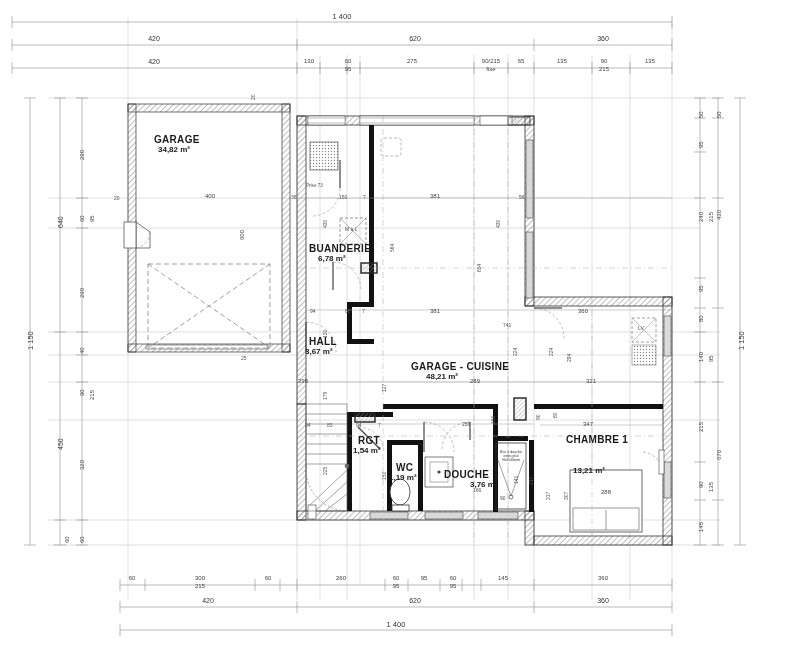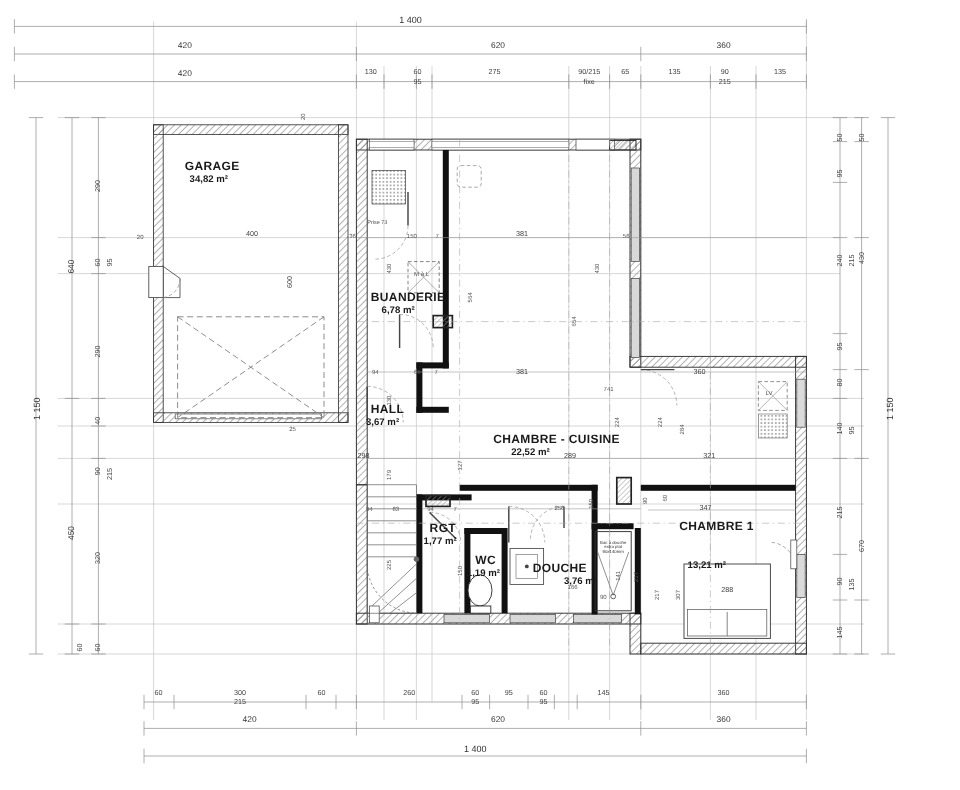--- a/index.html
+++ b/index.html
@@ -342,25 +342,25 @@
 
 <div class="lbl room-name" style="left:154px;top:134px;">GARAGE</div>
 <div class="lbl room-area" style="left:158px;top:145px;">34,82 m²</div>
 
 <div class="lbl room-name" style="left:309px;top:243px;">BUANDERIE</div>
 <div class="lbl room-area" style="left:318px;top:254px;">6,78 m²</div>
 
 <div class="lbl room-name" style="left:309px;top:336px;">HALL</div>
 <div class="lbl room-area" style="left:305px;top:347px;">3,67 m²</div>
 
-<div class="lbl room-name" style="left:411px;top:361px;">CHAMBRE - CUISINE</div>
-<div class="lbl room-area" style="left:426px;top:372px;">22,52 m²</div>
+<div class="lbl room-name" style="left:411px;top:361px;">GARAGE - CUISINE</div>
+<div class="lbl room-area" style="left:426px;top:372px;">48,21 m²</div>
 
 <div class="lbl room-name" style="left:358px;top:435px;">RGT</div>
-<div class="lbl room-area" style="left:353px;top:446px;">1,77 m²</div>
+<div class="lbl room-area" style="left:353px;top:446px;">1,54 m²</div>
 
 <div class="lbl room-name" style="left:396px;top:462px;">WC</div>
 <div class="lbl room-area" style="left:389px;top:473px;">1,19 m²</div>
 
 <div class="lbl room-name" style="left:444px;top:469px;">DOUCHE</div>
 <div class="lbl room-area" style="left:470px;top:480px;">3,76 m²</div>
 
 <div class="lbl room-name" style="left:566px;top:434px;">CHAMBRE 1</div>
 <div class="lbl room-area" style="left:573px;top:466px;">13,21 m²</div>
 

